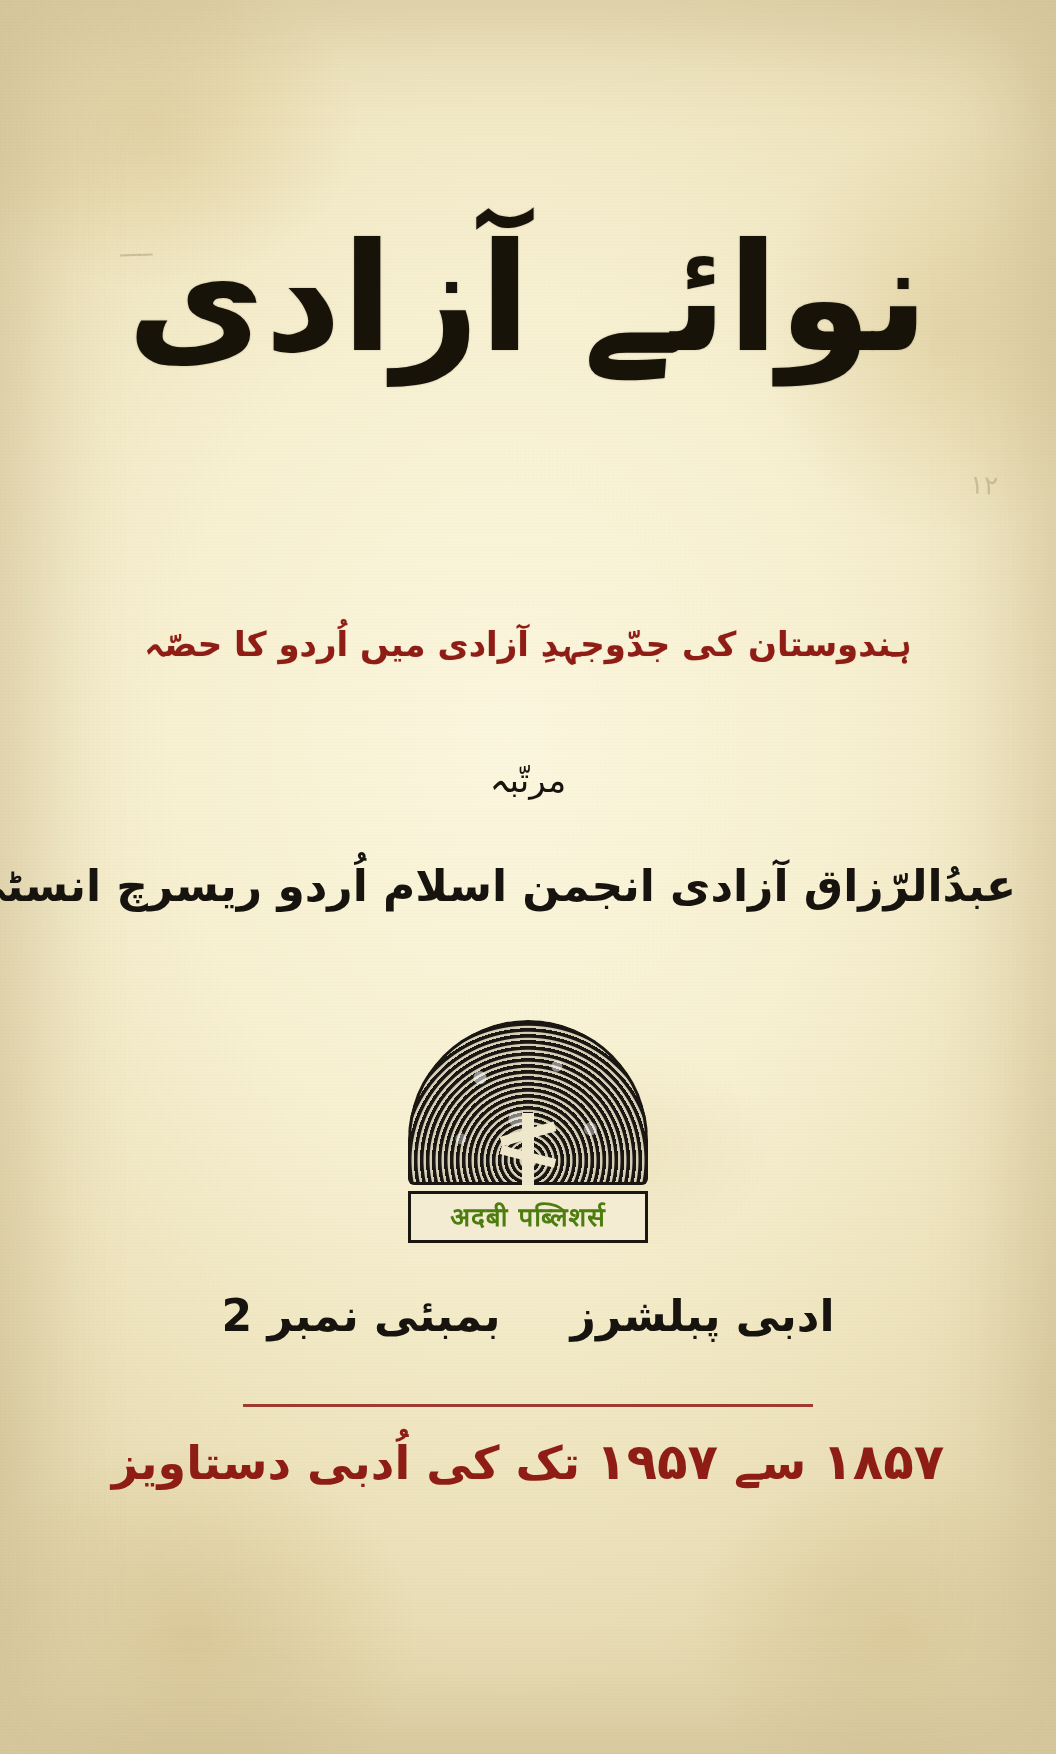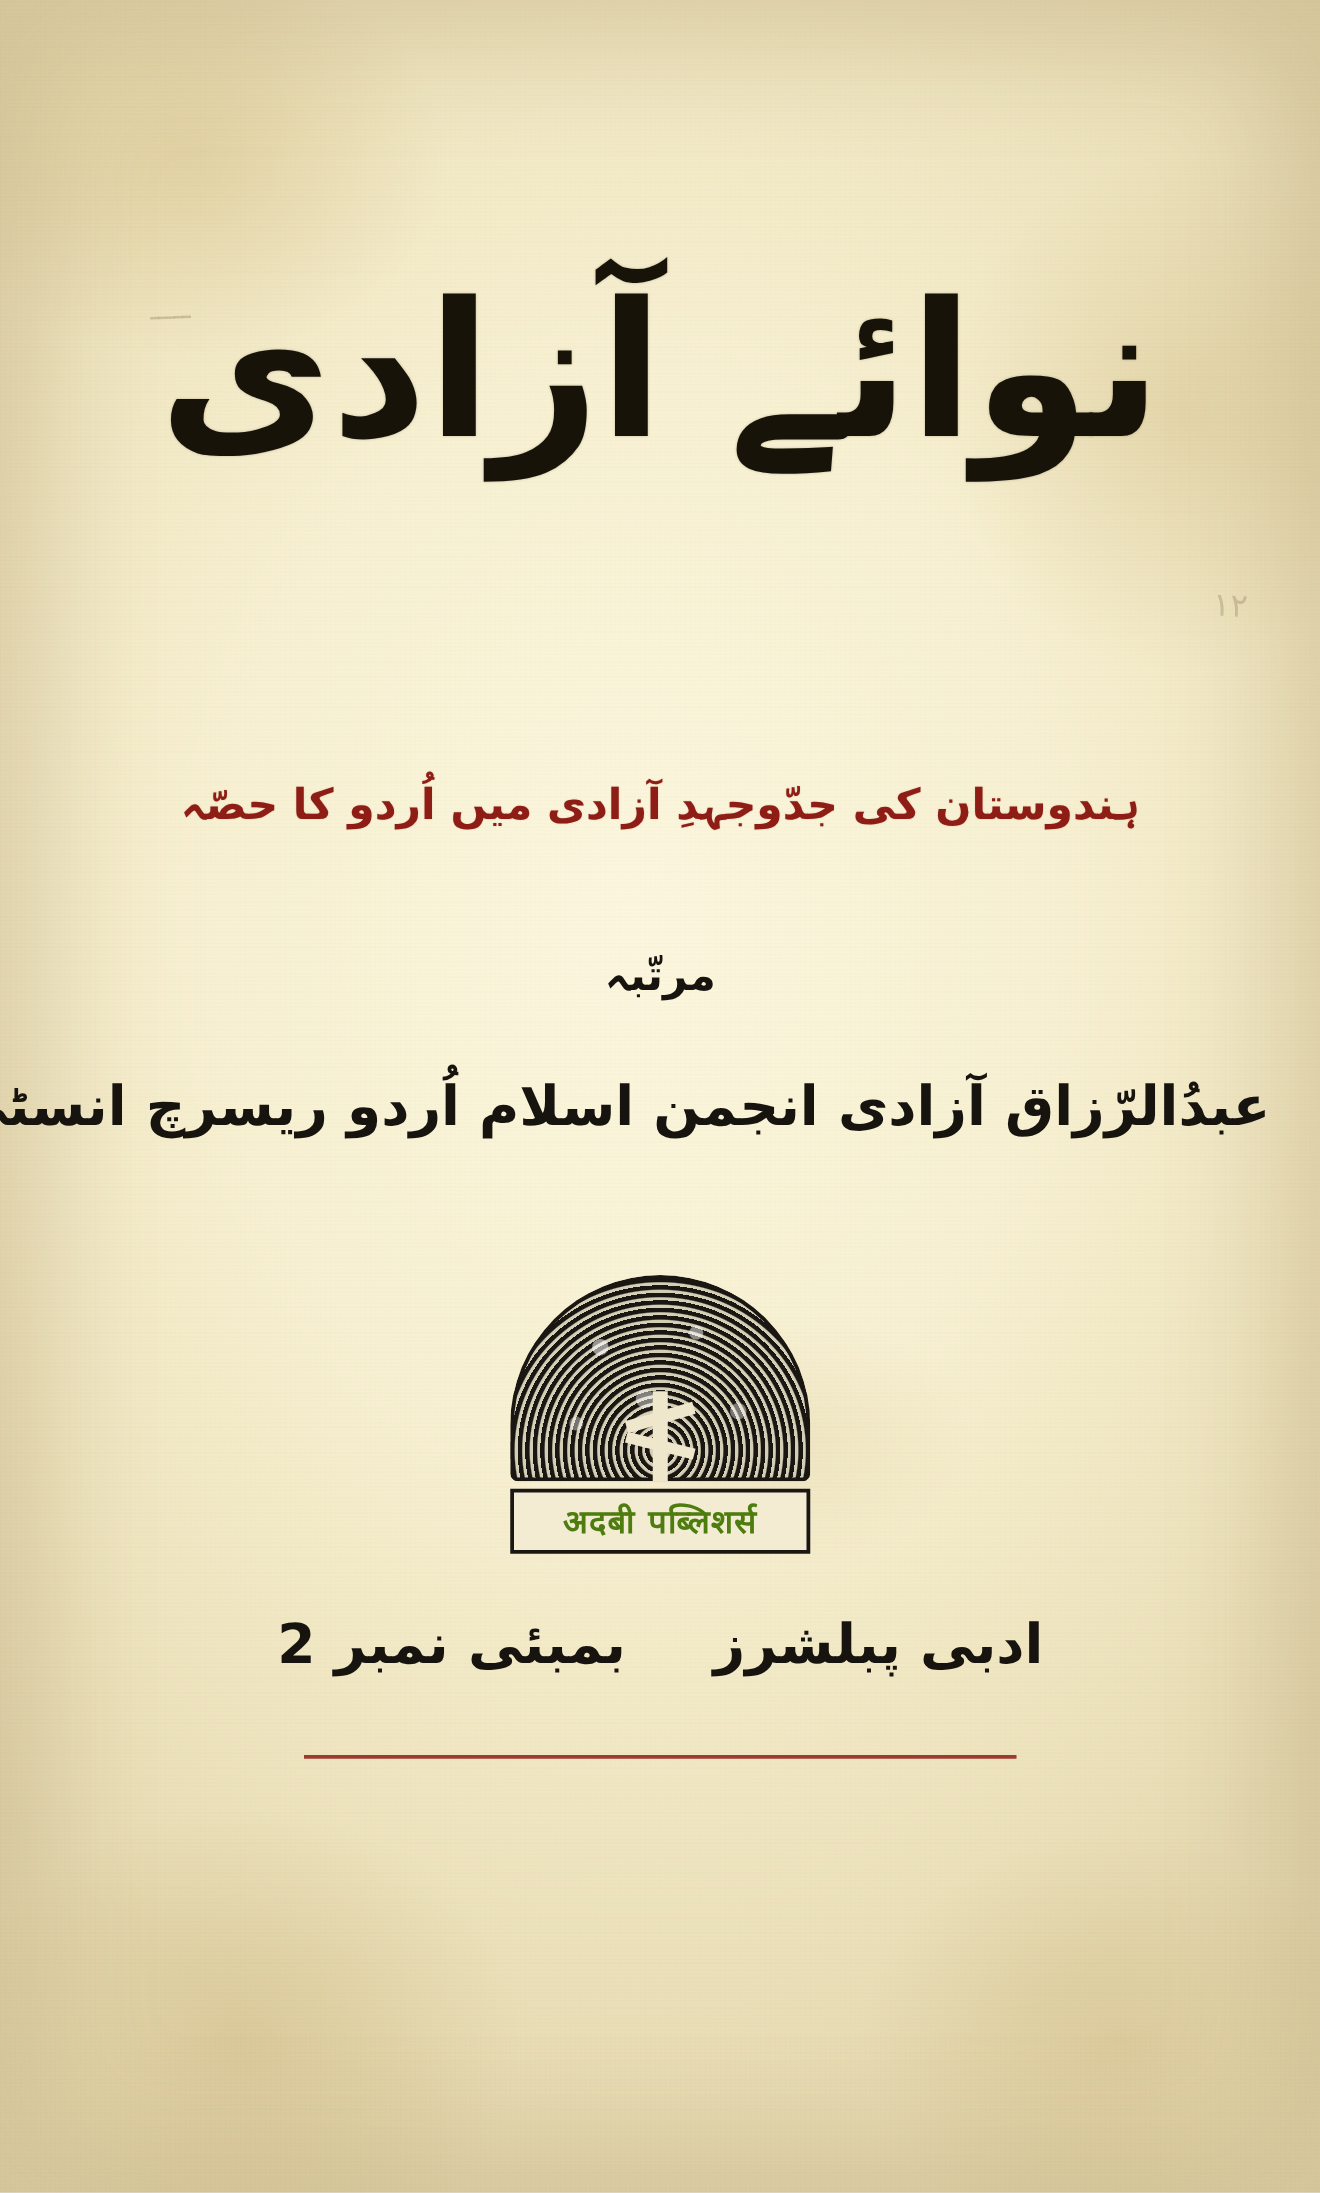--- a/index.html
+++ b/index.html
@@ -95,21 +95,21 @@
     color: #8e1d16;
     text-shadow: 0 0 1px rgba(142,29,22,0.35);
   }
 
   .compiler-label {
     position: absolute;
     top: 760px;
     left: 0; right: 0;
     font-size: 34px;
     color: #17140f;
-    font-weight: 700;
+    font-weight: 400;
   }
 
   .author-line {
     position: absolute;
     top: 855px;
     left: 40px; right: 40px;
     font-size: 44px;
     line-height: 1.4;
     color: #17140f;
     font-weight: 600;
@@ -246,15 +246,21 @@
       <div class="plate">अदबी पब्लिशर्स</div>
     </div>
 
     <div class="publisher ink-black">
       <span>ادبی پبلشرز</span>
       <span>بمبئی نمبر 2</span>
     </div>
 
     <div class="rule"></div>
 
+    <div class="dates ink-red">
+      <span class="num">۱۸۵۷</span>
+      <span>سے</span>
+      <span class="num">۱۹۵۷</span>
+      <span>تک کی اُدبی دستاویز</span>
+    </div>
 
   </div>
 </div>
 
 </body></html>

